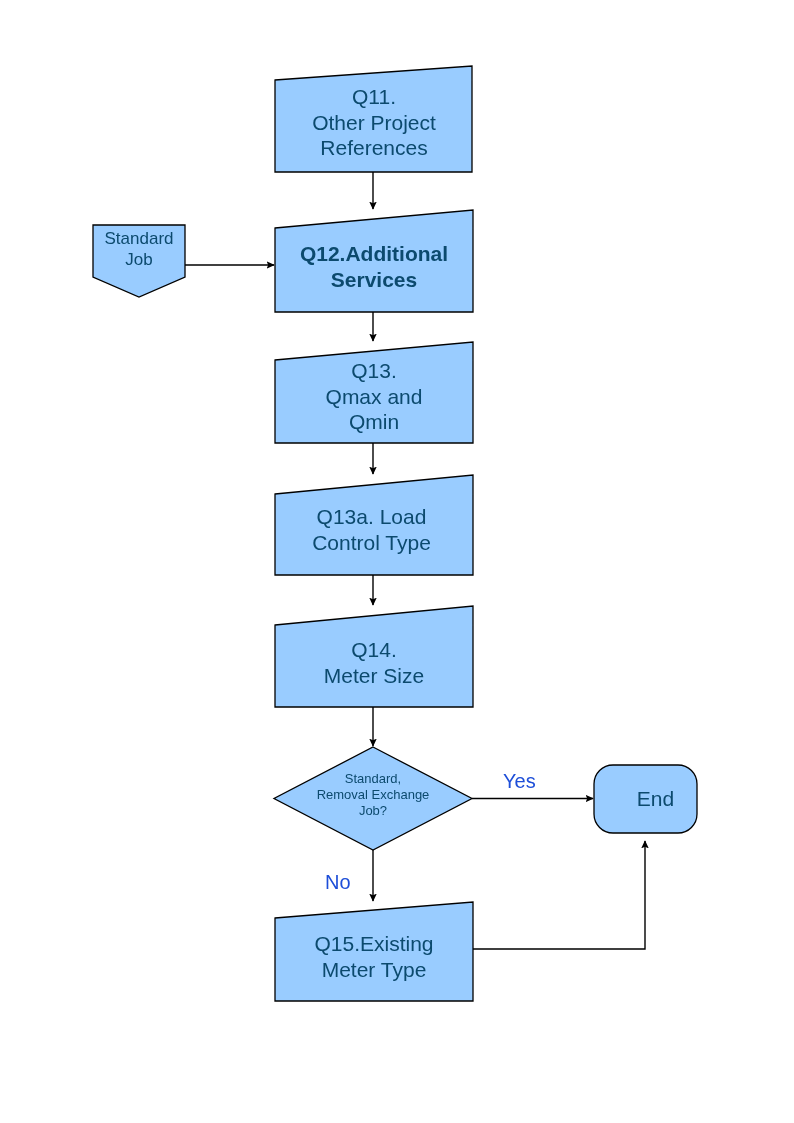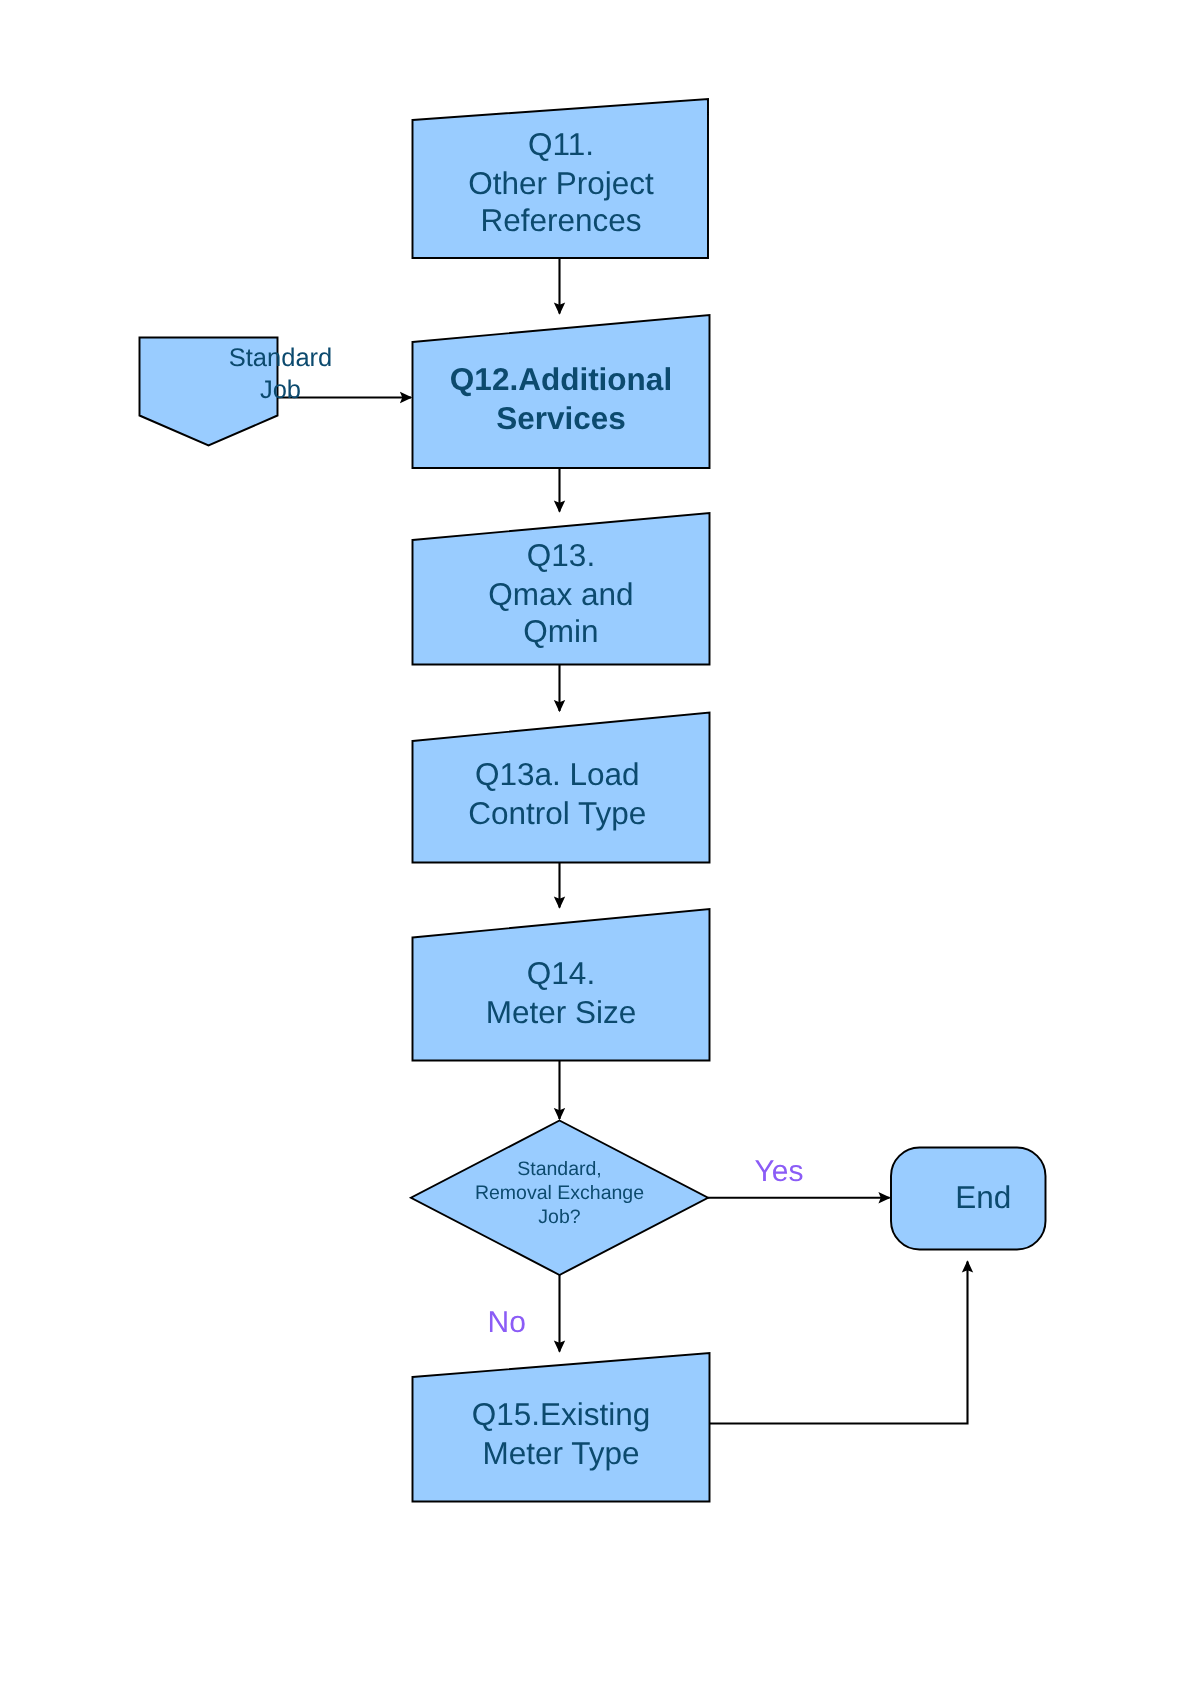--- a/index.html
+++ b/index.html
@@ -24,26 +24,26 @@
   .node-label {
     position: absolute;
     text-align: center;
     color: #0c4a6e;
     line-height: 1.22;
     white-space: pre-line;
     pointer-events: none;
     font-family: "Liberation Sans", sans-serif;
   }
   .node-label.big   { font-size: 21px; }
-  .node-label.small { font-size: 17px; padding-left: 48px; }
+  .node-label.small { font-size: 17px; }
   .node-label.tiny  { font-size: 13px; }
   .edge-label {
     position: absolute;
     font-size: 20px;
-    color: #8b5cf6;
+    color: #1d4ed8;
     font-family: "Liberation Sans", sans-serif;
     white-space: nowrap;
   }
 </style>
 </head>
 <body>
 
 <svg id="flowchart-canvas" viewBox="0 0 794 1123" xmlns="http://www.w3.org/2000/svg">
   <defs>
     <marker id="arrowhead" markerWidth="9" markerHeight="9" refX="7.4" refY="4.2" orient="auto" markerUnits="userSpaceOnUse">

